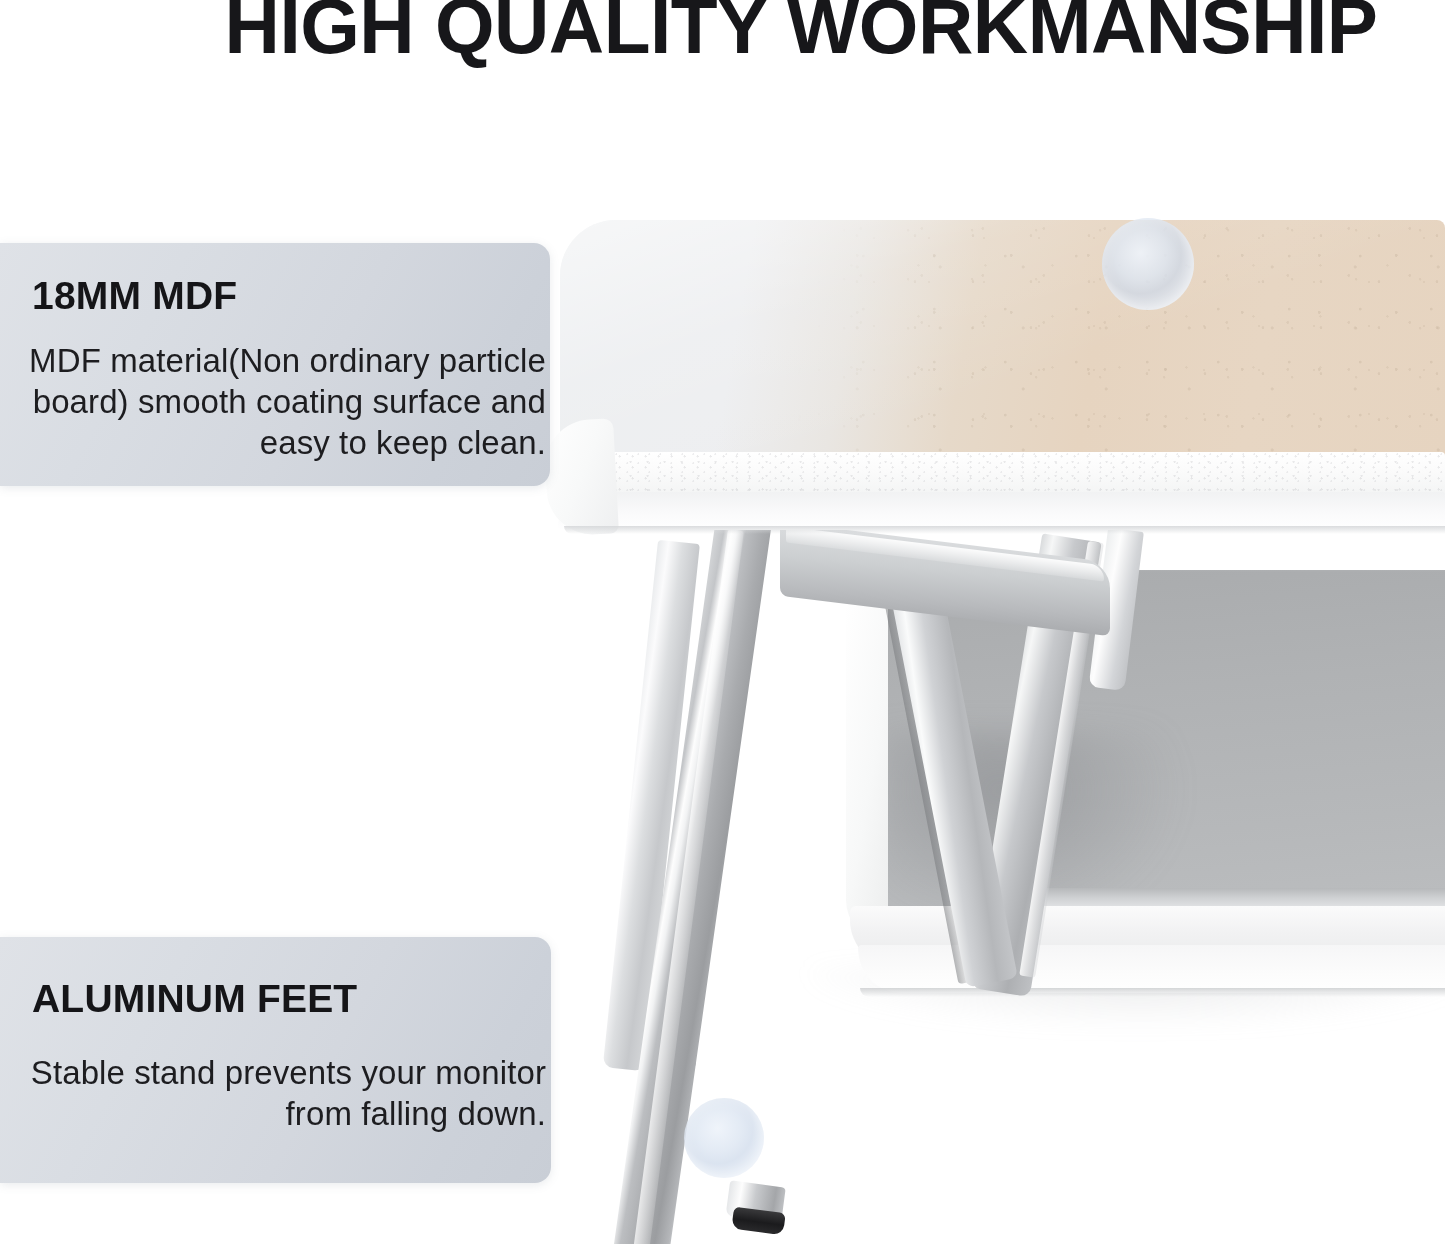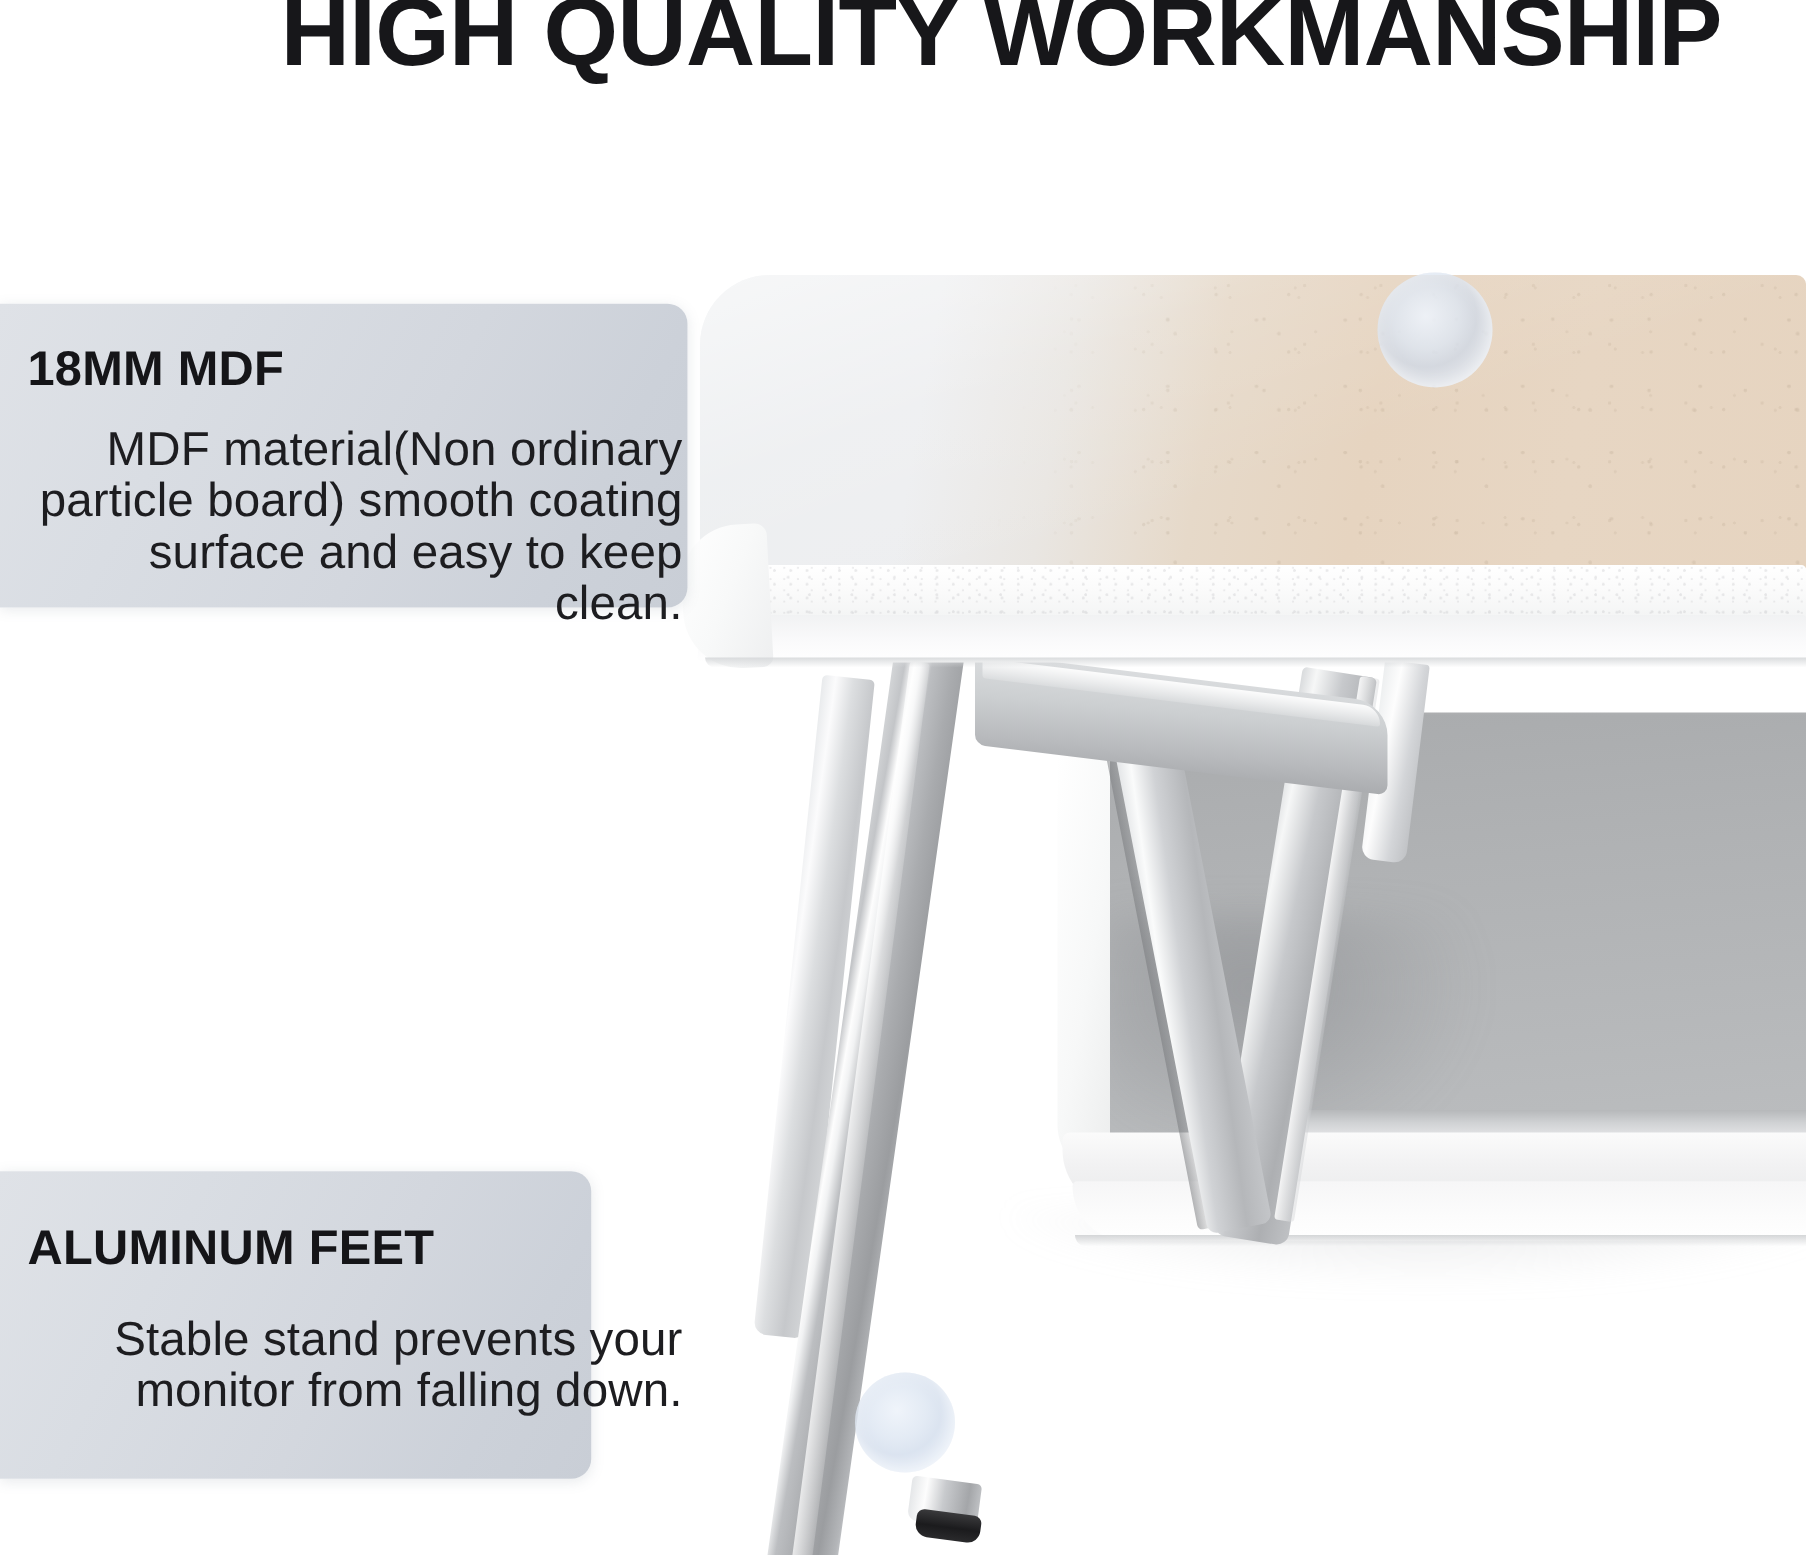--- a/index.html
+++ b/index.html
@@ -279,33 +279,33 @@
     filter:blur(10px);
   }
 
   
   .callout{
     position:absolute;left:0;
     background:linear-gradient(118deg,#dfe2e7 0%,#d9dde3 28%,#d3d7de 58%,#ccd1d9 82%,#c9ced6 100%);
     box-shadow:0 2px 10px rgba(120,128,140,.16);
   }
   .callout-1{top:243px;width:550px;height:243px;border-radius:0 16px 16px 0;}
-  .callout-2{top:937px;width:473px;height:246px;border-radius:0 16px 16px 0;}
+  .callout-2{top:937px;width:551px;height:246px;border-radius:0 16px 16px 0;}
 
   .callout-title{
-    position:absolute;left:22px;
+    position:absolute;left:32px;
     font-size:39px;font-weight:700;color:#151518;
     letter-spacing:.2px;white-space:nowrap;line-height:1;
   }
   .callout-1 .callout-title{top:33px;}
   .callout-2 .callout-title{top:42px;}
 
   .callout-body{
     position:absolute;left:26px;right:16px;
-    font-size:38px;font-weight:400;color:#1d1d20;
+    font-size:33px;font-weight:400;color:#1d1d20;
     line-height:41px;letter-spacing:.1px;
   }
   .callout-1 .callout-body{top:97px;width:520px;}
   .callout-2 .callout-body{top:115px;width:520px;}
 </style>
 </head>
 <body>
 
 <div class="stage">
 

